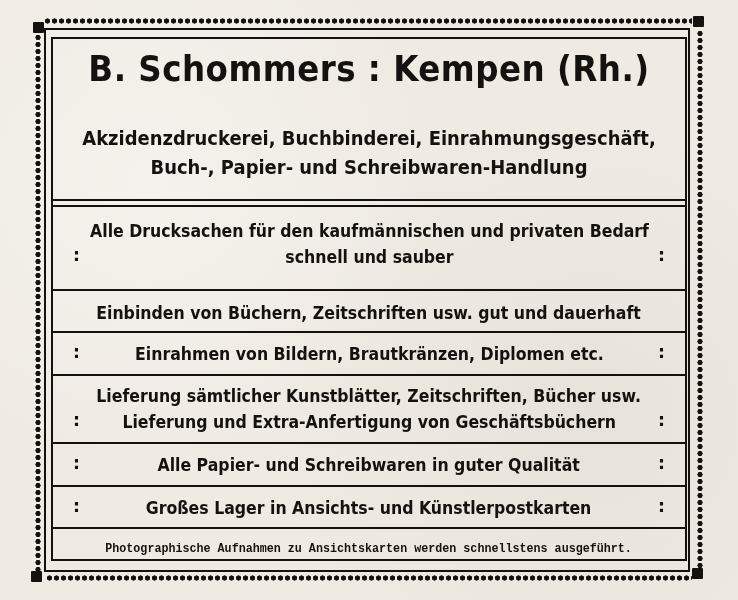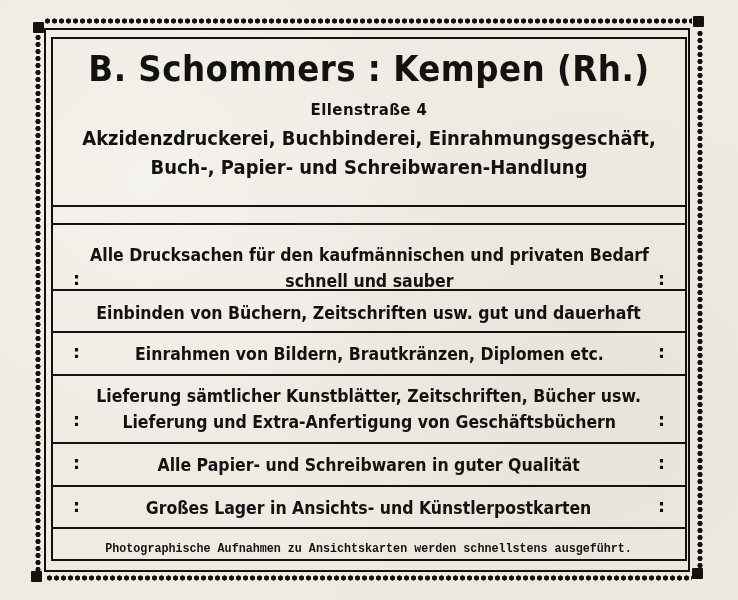--- a/index.html
+++ b/index.html
@@ -81,28 +81,27 @@
 <div class="corner" style="left:693px; top:16px;"></div>
 <div class="corner" style="left:31px; top:571px;"></div>
 <div class="corner" style="left:692px; top:568px;"></div>
 
 <div class="outer-line" style="left:44px; top:28px; width:646px; height:544px; box-sizing:border-box;"></div>
 
 <div class="inner-box">
 
   <div class="header">
     <div class="title">B. Schommers  :  Kempen (Rh.)</div>
-    <div class="address">Ellenstraße 4</div>
     <div class="trades1">Akzidenzdruckerei, Buchbinderei, Einrahmungsgeschäft,</div>
     <div class="trades2">Buch-, Papier- und Schreibwaren-Handlung</div>
   </div>
 
   <div class="hdr-rule" style="top:166px;"></div>
 
-  <div class="row" style="top:184px; height:80px;">
+  <div class="row" style="top:160px; height:80px;">
     <div class="line" style="top:18px;">
       <span class="txt">Alle Drucksachen für den kaufmännischen und privaten Bedarf</span>
     </div>
     <div class="line" style="top:44px;">
       <span class="colon l">:</span>
       <span class="txt">schnell und sauber</span>
       <span class="colon r">:</span>
     </div>
   </div>
 

